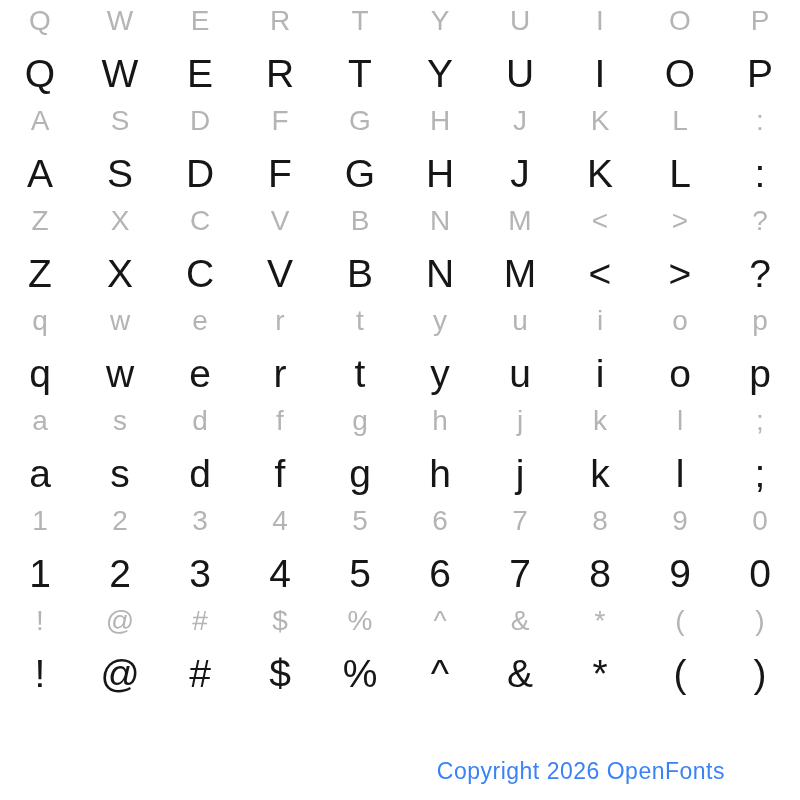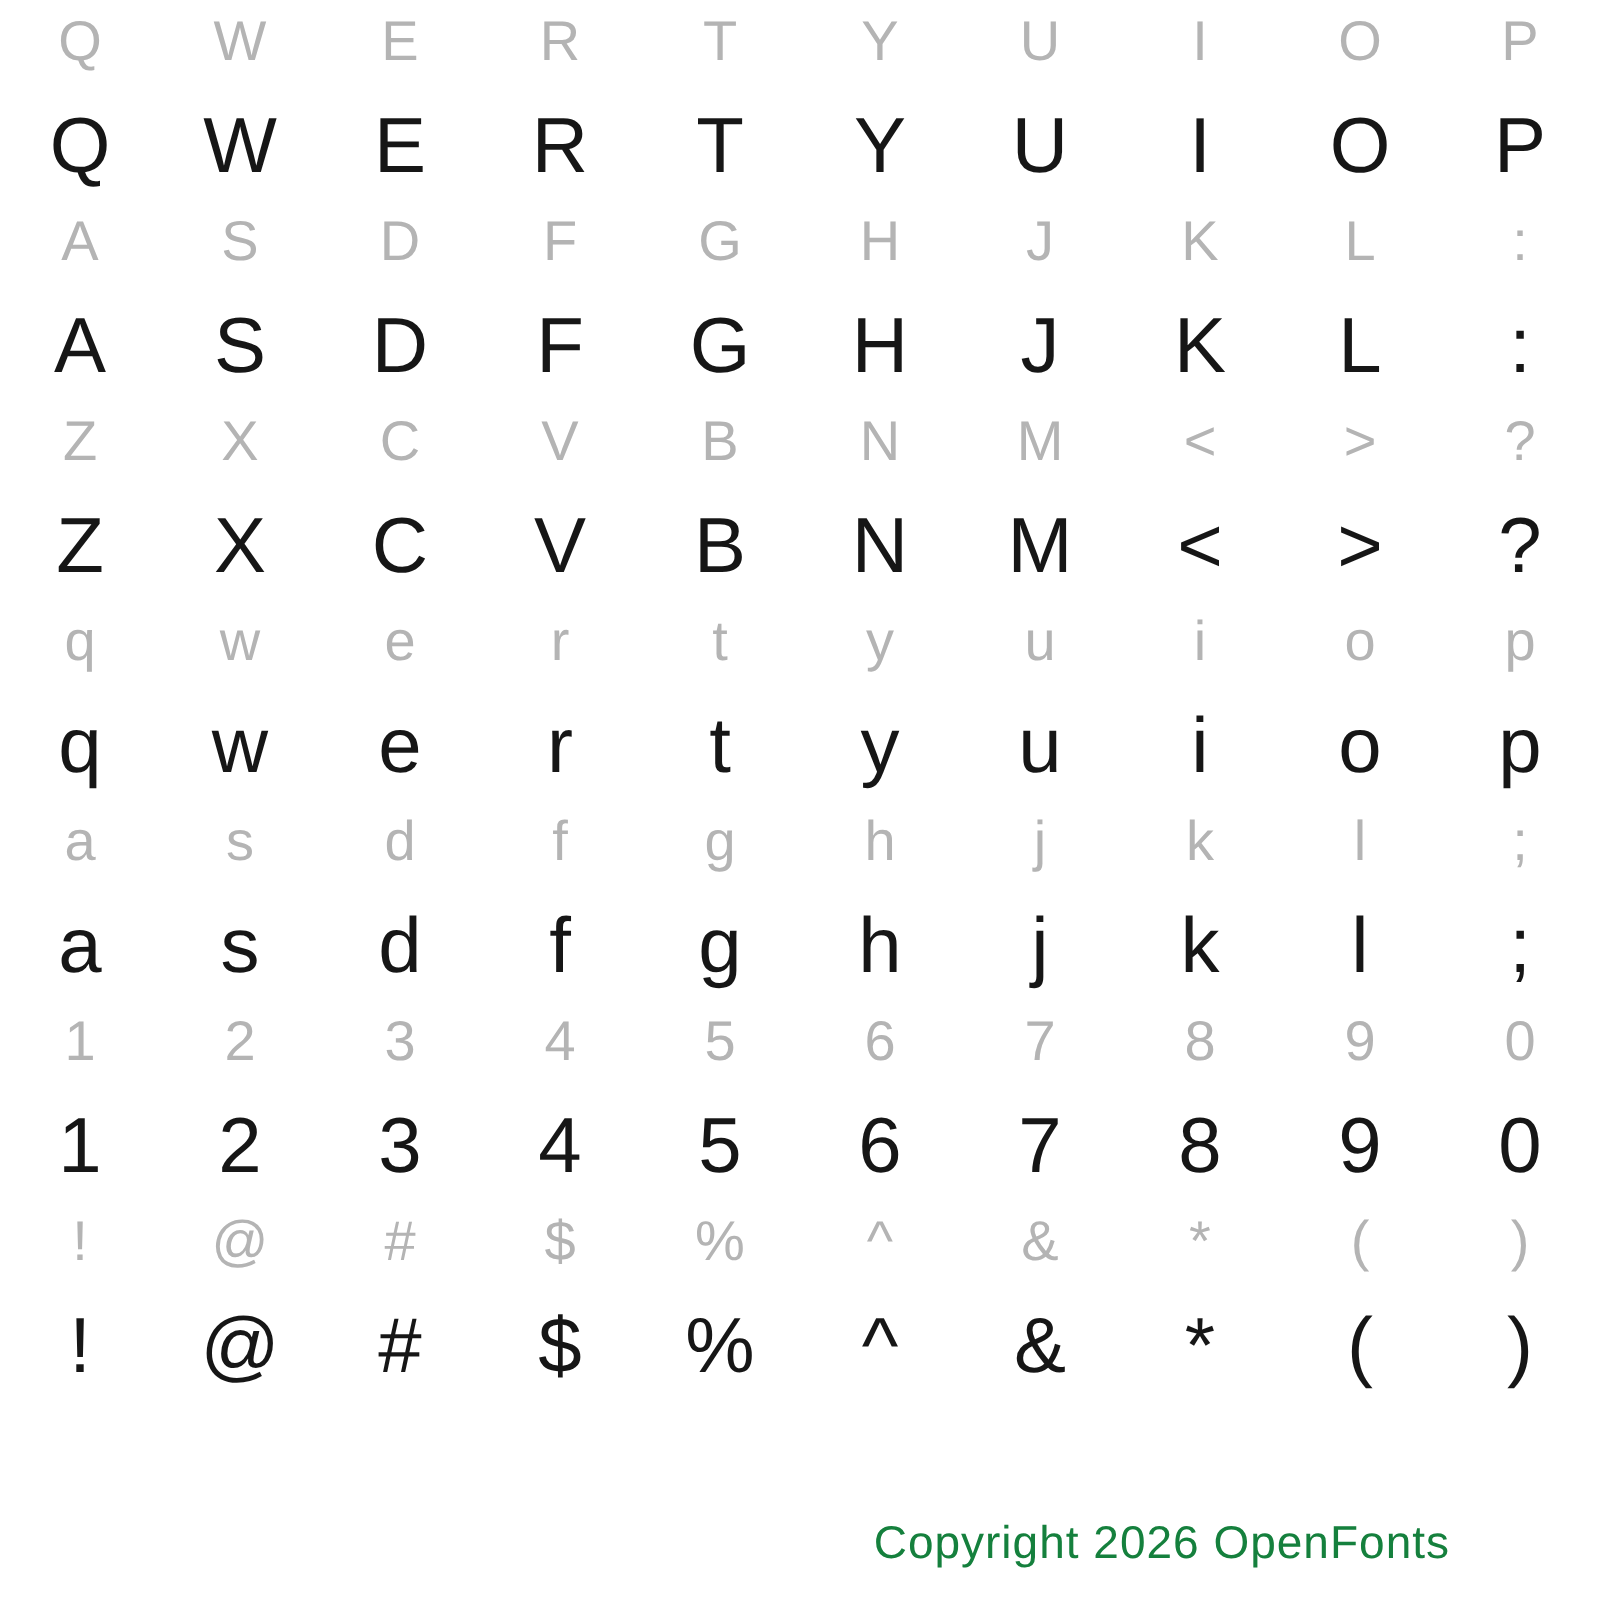--- a/index.html
+++ b/index.html
@@ -49,21 +49,21 @@
     height: 56px;
     font-size: 39px;
     color: #161616;
   }
   .copyright {
     position: absolute;
     top: 756px;
     right: 75px;
     font-size: 23px;
     line-height: 30px;
-    color: #15803d;
+    color: #3b82f6;
     letter-spacing: 0.5px;
   }
 </style>
 </head>
 <body>
 
 <div class="specimen">
 
   <div class="pair">
     <div class="row faded-row">

